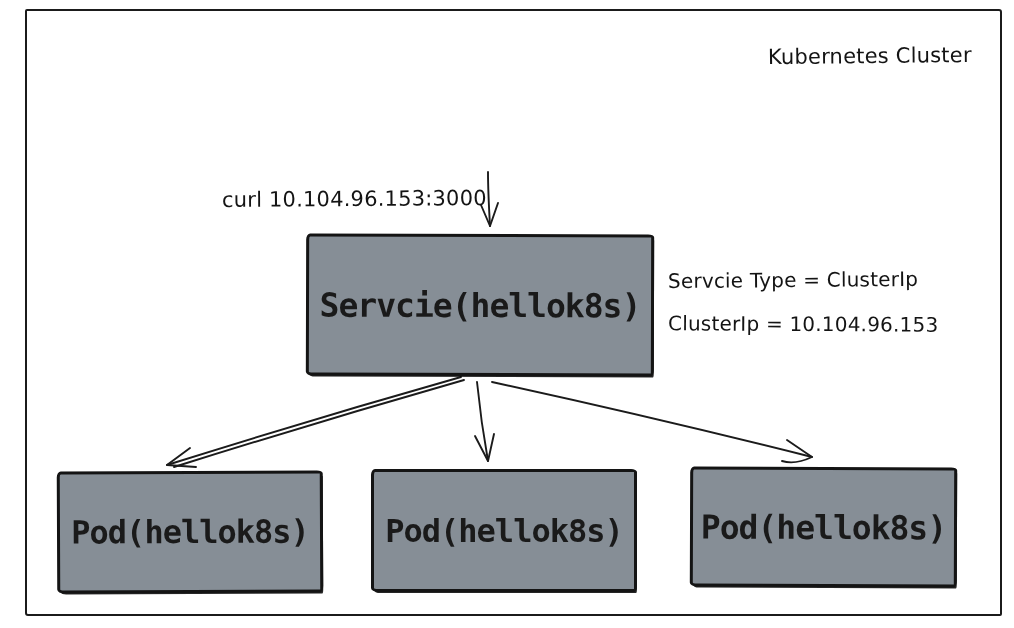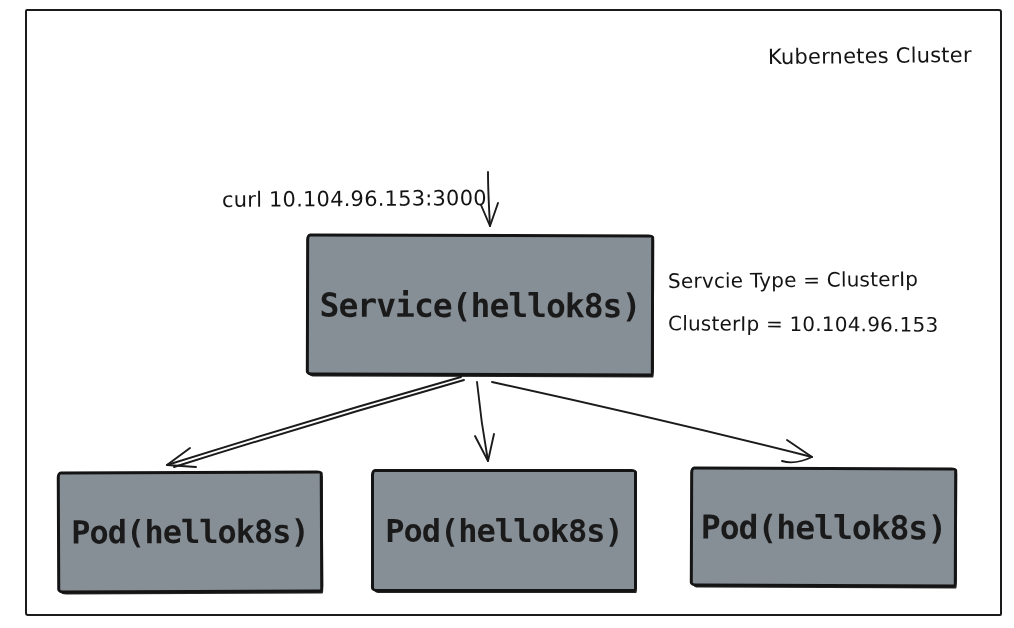--- a/index.html
+++ b/index.html
@@ -112,21 +112,21 @@
       <path d="M488,461 L494,434 M488,461 L475,436"></path>
     </g>
     <g>
       <path d="M492,382 Q653,417 812,457"></path>
       <path d="M812,457 L787,440 M812,457 Q795,465 782,461"></path>
     </g>
   </svg>
 
 
   <div class="node node-service">
-    <span>Service(hellok8s)</span>
+    <span>Servcie(hellok8s)</span>
   </div>
 
   <div class="node node-pod-a">
     <span>Pod(hellok8s)</span>
   </div>
 
   <div class="node node-pod-b">
     <span>Pod(hellok8s)</span>
   </div>
 

